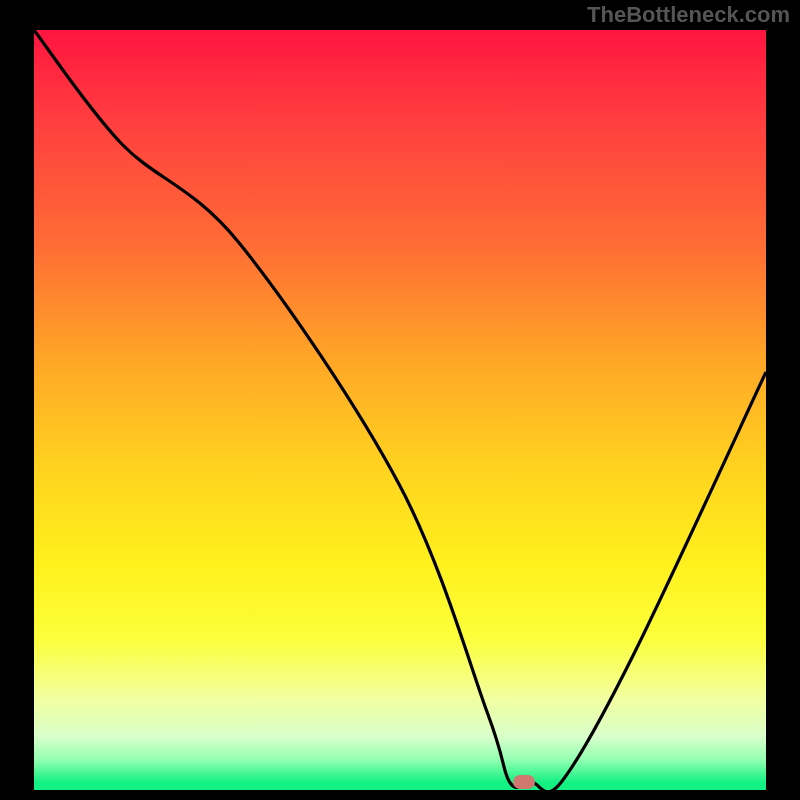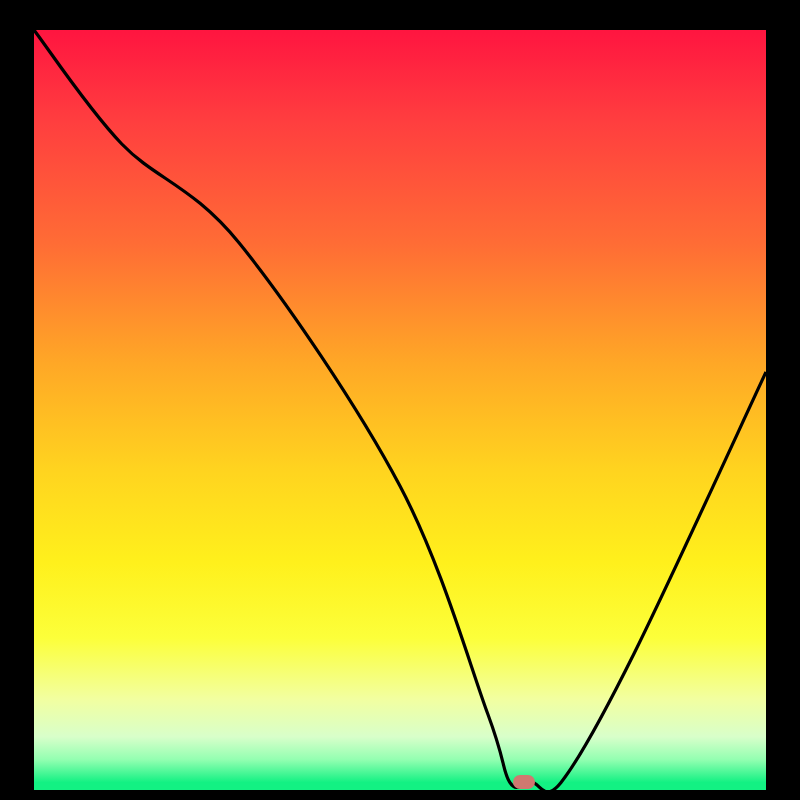--- a/index.html
+++ b/index.html
@@ -67,20 +67,21 @@
     height: 14px;
     background: #d07870;
     border-radius: 7px;
     transform: translate(-50%, -50%);
   }
 </style>
 </head>
 <body>
 
 <div class="outer">
+  <div class="attribution">TheBottleneck.com</div>
 
   <div class="plot-area">
     <div class="gradient-bg"></div>
 
     <svg class="curve" viewBox="0 0 732 760" preserveAspectRatio="none">
       <path fill="none" stroke="#000" stroke-width="3.2" d="M 0.0 0.0 C 14.6 19.0, 53.7 78.5, 87.8 114.0 C 122.0 149.5, 158.6 155.8, 205.0 212.8 C 251.3 269.8, 324.5 377.5, 366.0 456.0 C 407.5 534.5, 435.5 634.6, 453.8 684.0 C 472.1 733.4, 468.5 741.0, 475.8 752.4 C 483.1 763.8, 489.2 752.4, 497.8 752.4 C 506.3 752.4, 510.0 773.9, 527.0 752.4 C 544.1 730.9, 566.1 691.6, 600.2 623.2 C 634.4 554.8, 710.0 388.9, 732.0 342.0" id="curvePath"></path>
     </svg>
 
     <div class="marker" id="marker" style="left: 490.44px; top: 752.4px;"></div>
   </div>

